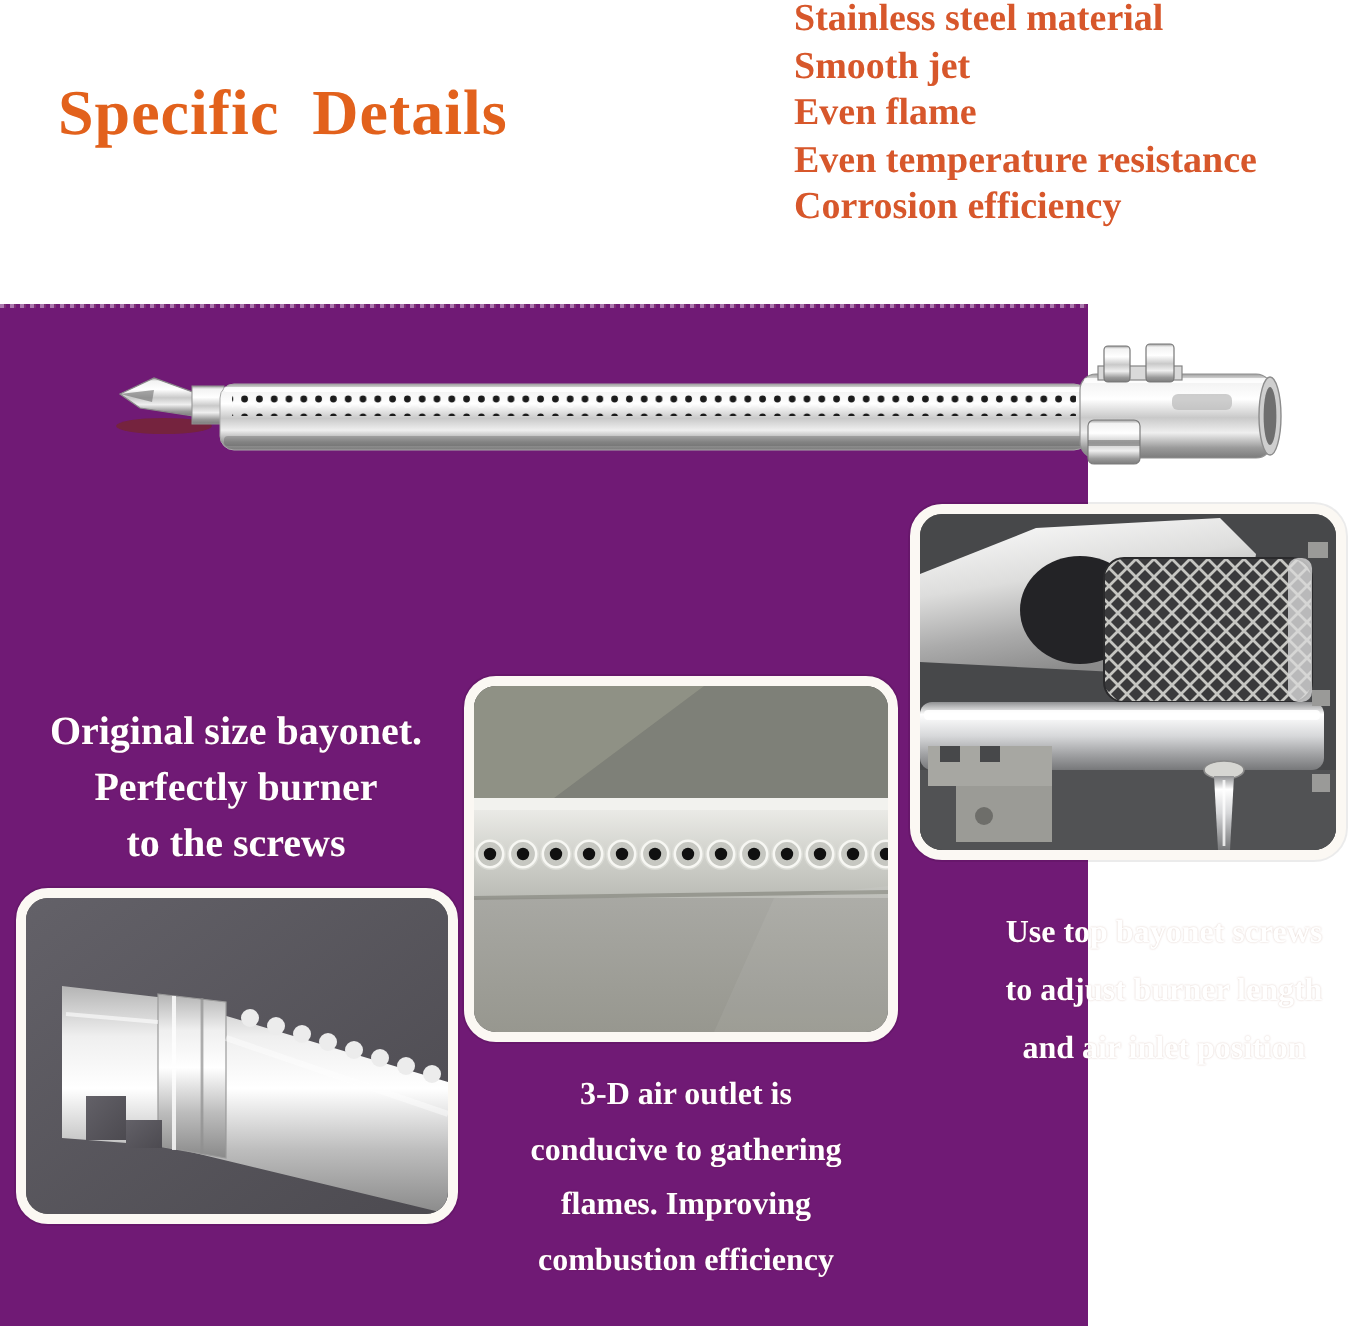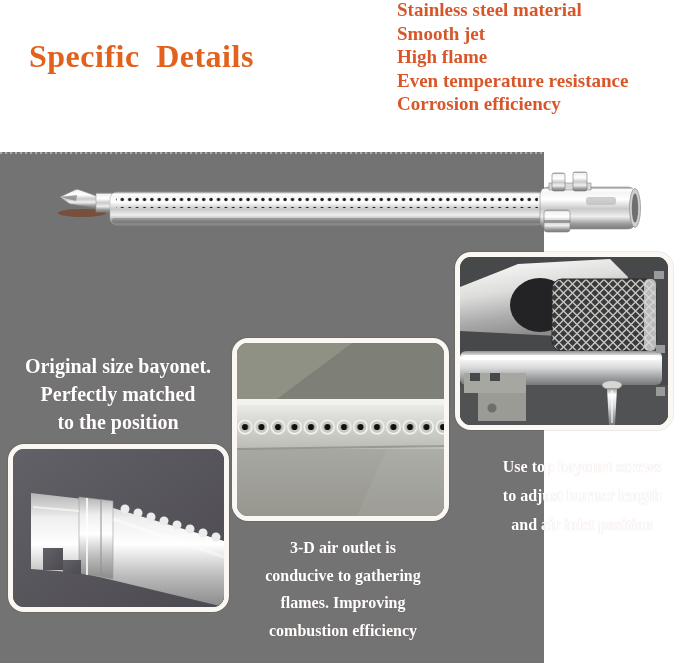--- a/index.html
+++ b/index.html
@@ -14,21 +14,21 @@
     font-size:32px; font-weight:bold; color:#E2611C;
     word-spacing:8px; letter-spacing:.5px; white-space:nowrap;
   }
   .features {
     position:absolute; left:397px; top:-2px;
     font-size:19px; font-weight:bold; color:#D7572B;
     line-height:23.5px; white-space:nowrap;
   }
   .band {
     position:absolute; left:0; top:152px; width:544px; height:511px;
-    background:#737373;
+    background:#701a75;
   }
   .band::before {
     content:""; position:absolute; left:0; top:0; right:0; height:2px;
     background-image:repeating-linear-gradient(90deg, rgba(255,255,255,.75) 0 2px, rgba(180,140,110,.35) 2px 3px, transparent 3px 5px);
     opacity:.55;
   }
   .hero-svg { position:absolute; left:52px; top:168px; }
   .card {
     position:absolute; border:5px solid #FBF8F3; border-radius:16px;
     overflow:hidden; background:#555; box-shadow:0 0 0 1px rgba(0,0,0,.08);
@@ -48,21 +48,21 @@
 </head>
 <body>
 
 <div class="page">
 
   <div class="heading">Specific Details</div>
 
   <div class="features">
     <div>Stainless steel material</div>
     <div>Smooth jet</div>
-    <div>High flame</div>
+    <div>Even flame</div>
     <div>Even temperature resistance</div>
     <div>Corrosion efficiency</div>
   </div>
 
   <div class="band">
 
     <svg class="hero-svg" style="top:16px;" width="590" height="72" viewBox="0 0 590 72">
       <defs>
         <linearGradient id="hero-metal" x1="0" y1="0" x2="0" y2="1">
           <stop offset="0" stop-color="#9e9e9e"></stop>
@@ -109,22 +109,22 @@
       </g>
 
       <g>
         <rect x="492" y="42" width="26" height="22" rx="3" fill="url(#hero-metal)" stroke="#7d7d7d" stroke-width=".6"></rect>
         <rect x="492" y="52" width="26" height="3" fill="#6b6b6b" opacity=".55"></rect>
       </g>
     </svg>
 
     <div class="caption caption-left" style="top:200px;">
       <div>Original size bayonet.</div>
-      <div>Perfectly matched</div>
-      <div>to the position</div>
+      <div>Perfectly burner</div>
+      <div>to the screws</div>
     </div>
 
     <div class="caption caption-center" style="top:382px;">
       <div>3-D air outlet is</div>
       <div>conducive to gathering</div>
       <div>flames. Improving</div>
       <div>combustion efficiency</div>
     </div>
 
     <div class="caption caption-right" style="top:300px;">

